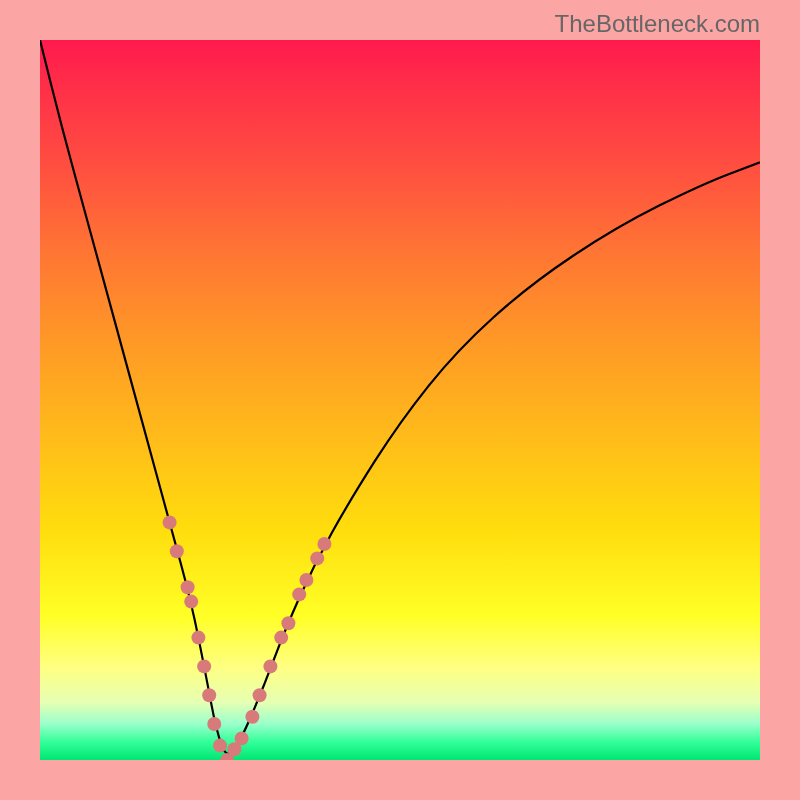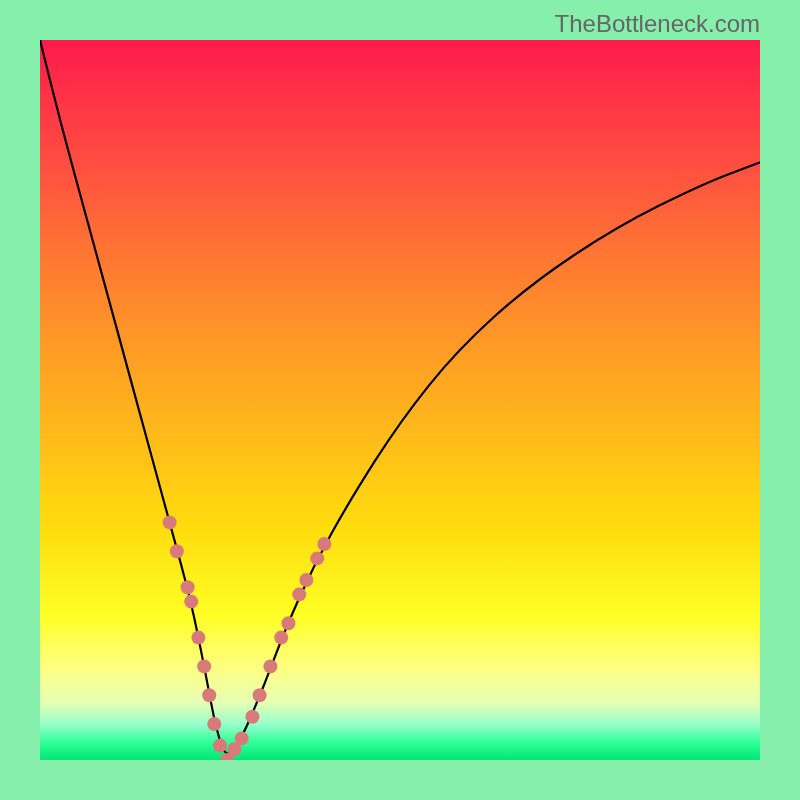--- a/index.html
+++ b/index.html
@@ -7,21 +7,21 @@
     padding: 0;
     width: 800px;
     height: 800px;
     overflow: hidden;
     font-family: Arial, Helvetica, sans-serif;
   }
   .chart-container {
     position: relative;
     width: 800px;
     height: 800px;
-    background: #86efac;
+    background: #fca5a5;
   }
   .plot-area {
     position: absolute;
     left: 40px;
     top: 40px;
     width: 720px;
     height: 720px;
     background: linear-gradient(to bottom,
         #ff1a4d 0%,
         #ff3347 8%,

